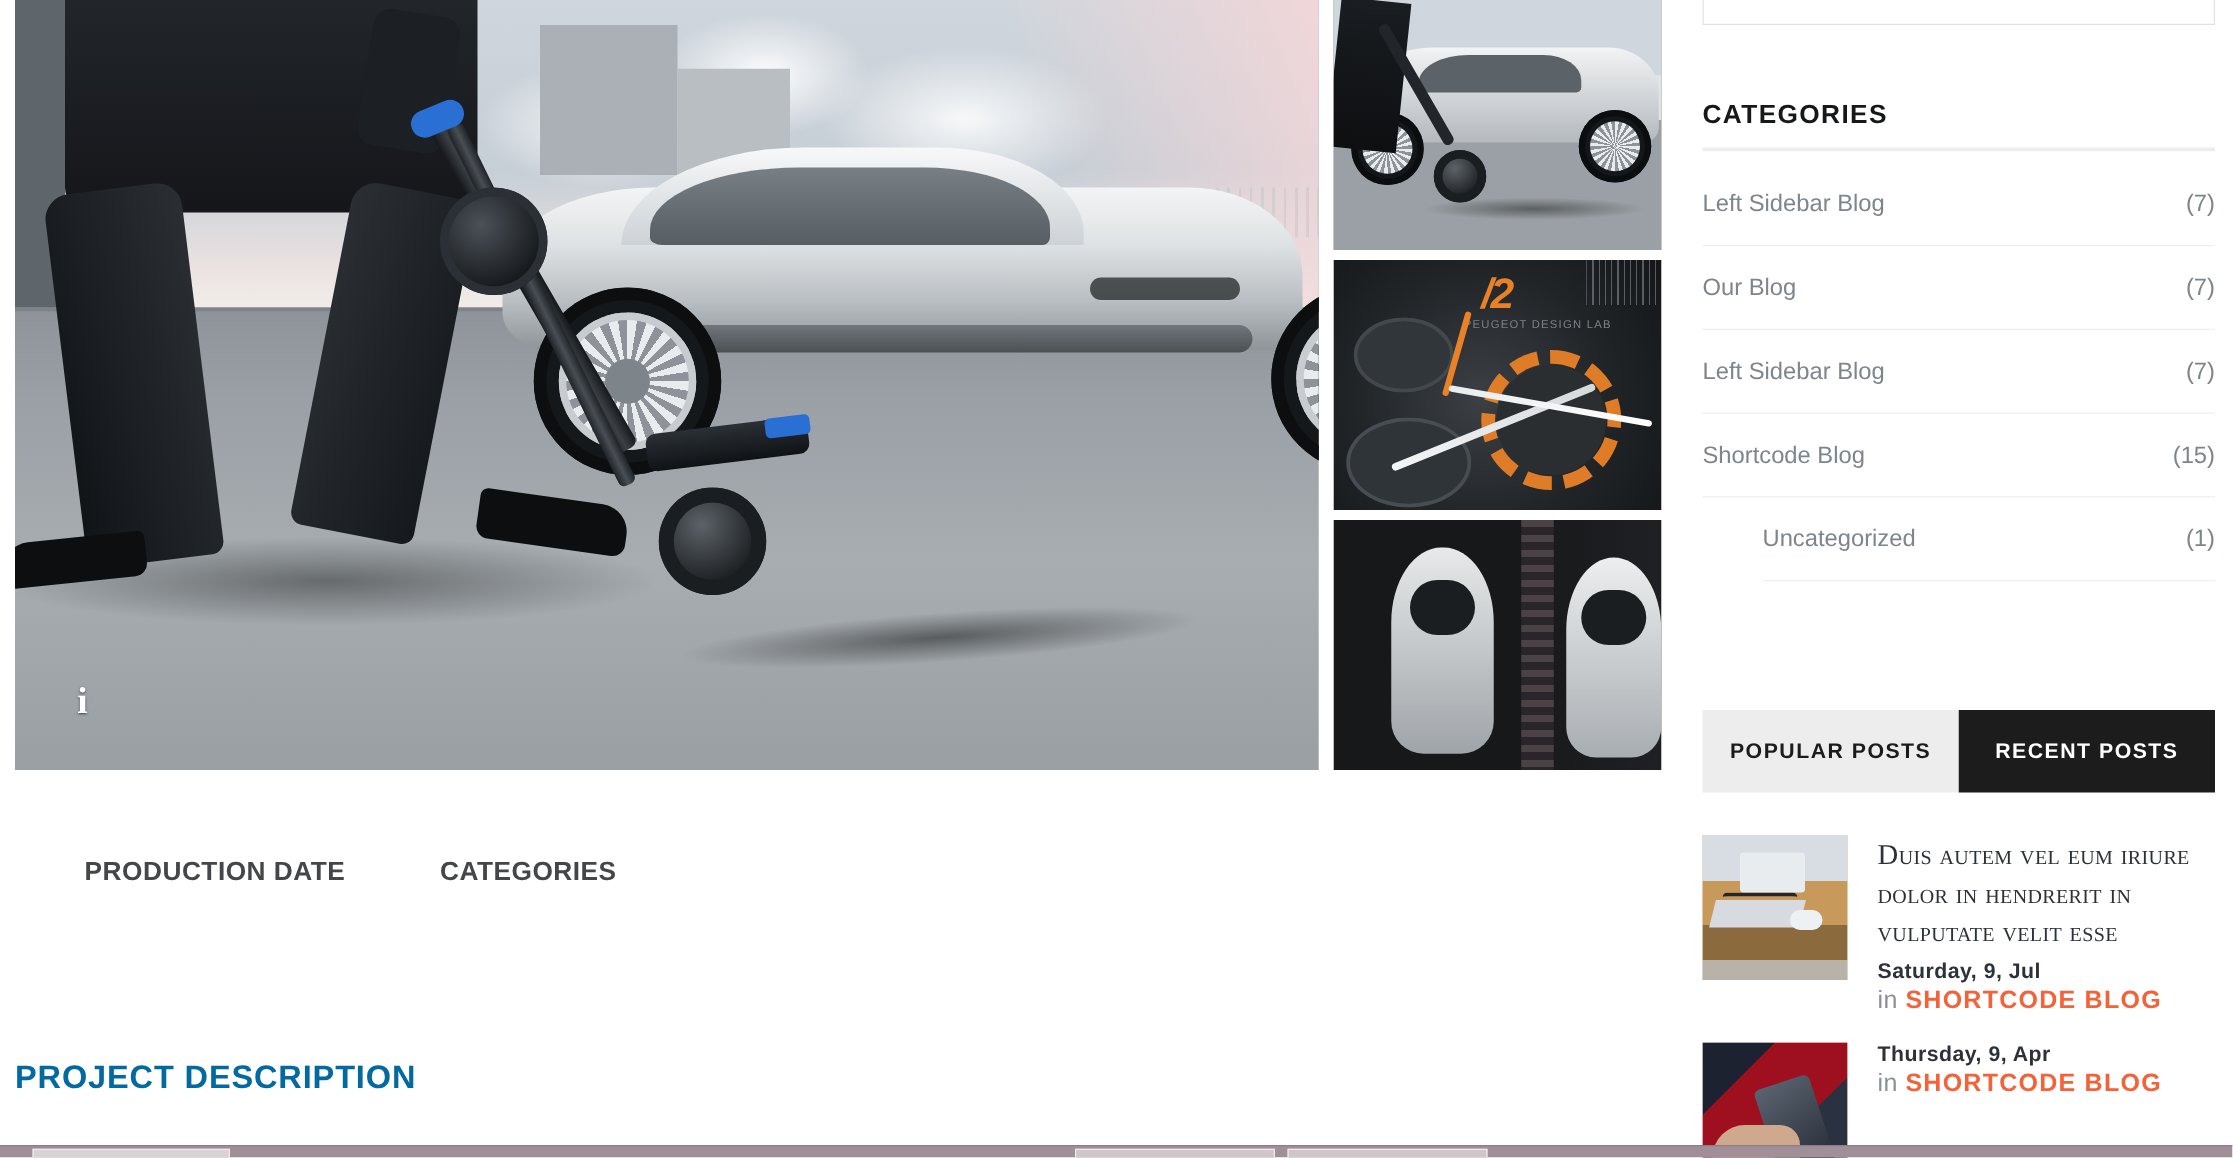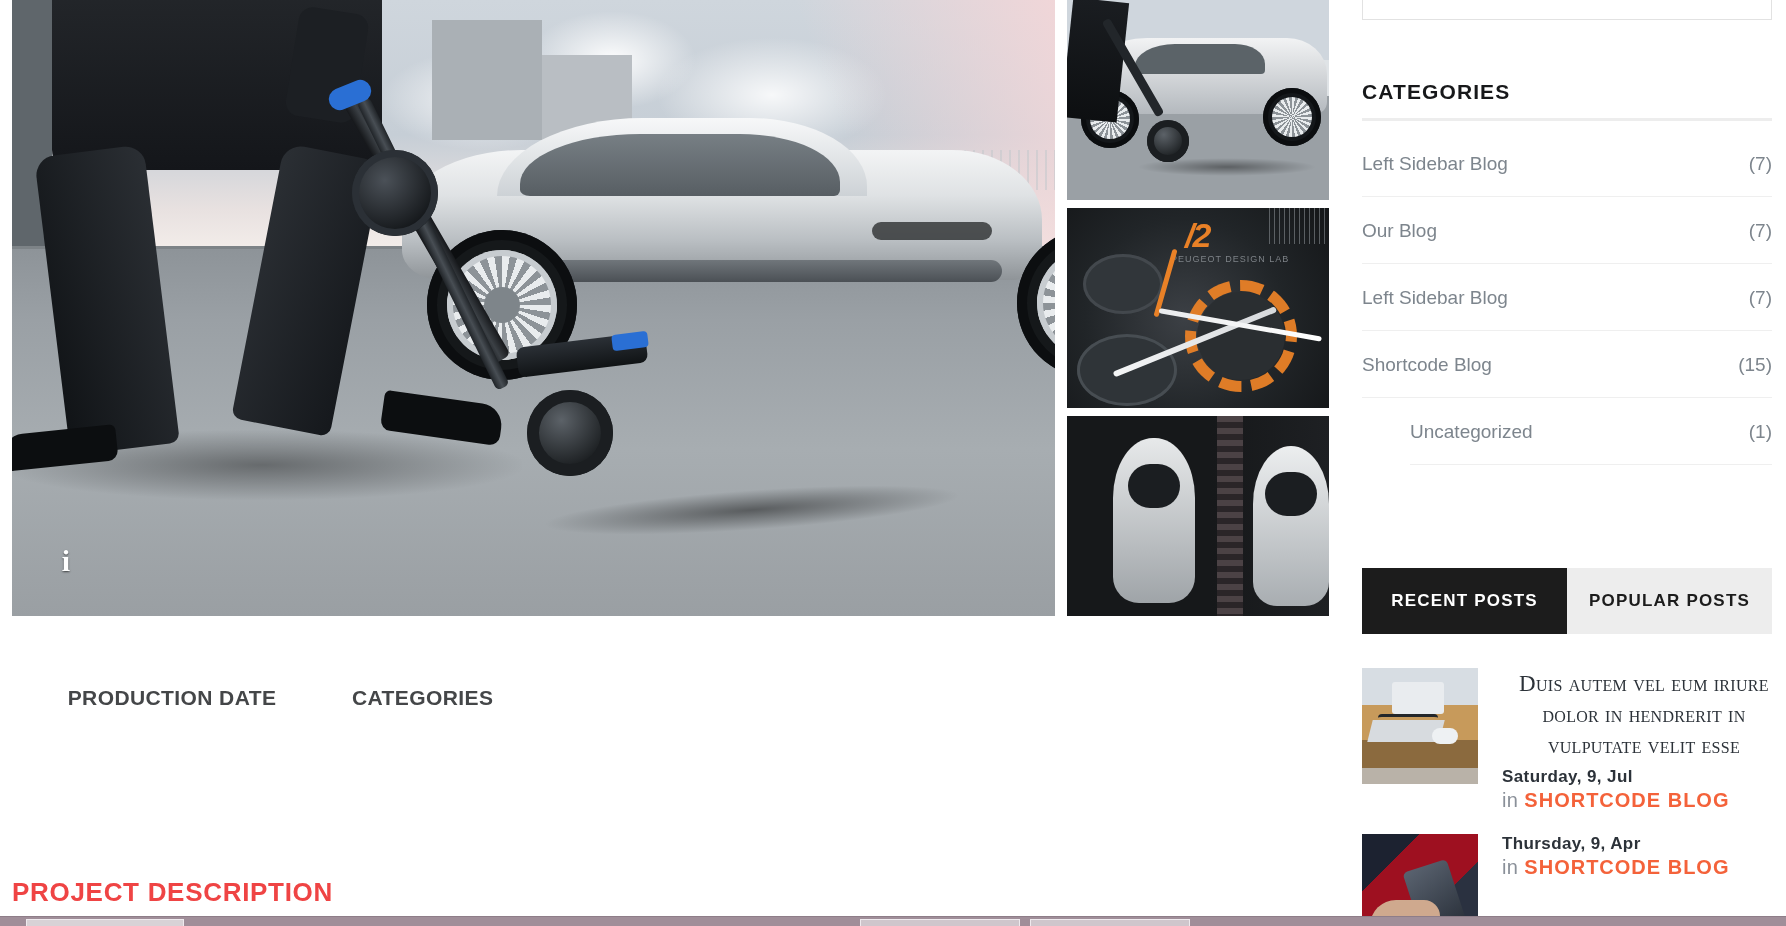--- a/index.html
+++ b/index.html
@@ -177,21 +177,21 @@
   .meta { position:absolute; left:12px; top:686px; width:1300px; }
   .meta-col { position:absolute; top:0; }
   .meta-col.c1 { left:0px; width:320px;text-align:center; }
   .meta-col.c2 { left:340px; width:420px; }
   .meta-title { font-size:21px; font-weight:bold; color:#444648; letter-spacing:.4px;
     margin-bottom:18px; }
   .meta-value { font-size:18px; color:#6b6f72; letter-spacing:.2px; line-height:26px; }
   .meta-value.orange { color:#f4623a; }
 
   .project-desc { position:absolute; left:12px; top:846px; font-size:26px;
-    font-weight:bold; color:#ef4444; letter-spacing:.7px;margin-top:31px; }
+    font-weight:bold; color:#0369a1; letter-spacing:.7px; }
 
   
   .sidebar { position:absolute; left:1362px; top:0; width:424px; height:926px;
     background:#fff; }
 
   .search-widget { position:absolute; left:0; top:-24px; width:410px; height:44px;
     border:1px solid #e2e2e2; background:#fff; }
 
   .widget-title { position:absolute; left:0; font-size:21px; font-weight:bold;
     color:#17181a; letter-spacing:1.1px; }
@@ -210,21 +210,21 @@
     font-size:17px; font-weight:bold; letter-spacing:1.2px; cursor:pointer; }
   .tab.active { background:#1c1c1c; color:#ffffff; }
   .tab.inactive { background:#ededed; color:#1c1c1c; }
 
   .posts { position:absolute; left:0; top:668px; width:424px; }
   .post { position:relative; min-height:120px; margin-bottom:22px; }
   .post-thumb { position:absolute; left:0; top:0; width:116px; height:116px;
     overflow:hidden; background:#cbb89a; }
   .post-body { margin-left:140px; }
   .post-title { font-family:"Liberation Serif", serif; font-variant:small-caps;
-    font-size:23px; color:#2c3239; line-height:31px; letter-spacing:.3px; cursor:pointer;text-align:center; }
+    font-size:23px; color:#2c3239; line-height:31px; letter-spacing:.3px; cursor:pointer; }
   .post-date { font-size:17px; color:#2c3239; font-weight:bold; margin-top:6px;
     letter-spacing:.4px; }
   .post-cat { font-size:20px; color:#8a9099; letter-spacing:.4px; margin-top:2px; }
   .post-cat b { color:#f4623a; font-weight:bold; letter-spacing:1px; }
 
   
   .pt1 { position:absolute; inset:0;
     background:linear-gradient(180deg,#d7dde3 0 32%, #c79a5b 32% 62%, #8b6a3e 62% 86%, #b9b2a8 86% 100%); }
   .pt1 .lap { position:absolute; left:30px; top:14px; width:52px; height:32px;
     background:#e9ecef; border-radius:3px; }
@@ -394,22 +394,22 @@
         <span class="cat-name">Shortcode Blog</span>
         <span class="cat-count">(15)</span>
       </div>
       <div class="cat-item">
         <span class="cat-name">Uncategorized</span>
         <span class="cat-count">(1)</span>
       </div>
     </div>
 
     <div class="tabs">
+      <div class="tab inactive">POPULAR POSTS</div>
       <div class="tab active">RECENT POSTS</div>
-      <div class="tab inactive">POPULAR POSTS</div>
     </div>
 
     <div class="posts">
 
       <div class="post">
         <div class="post-thumb">
           <div class="pt1">
             <div class="lap"></div>
             <div class="pad"></div>
             <div class="glasses"></div>

